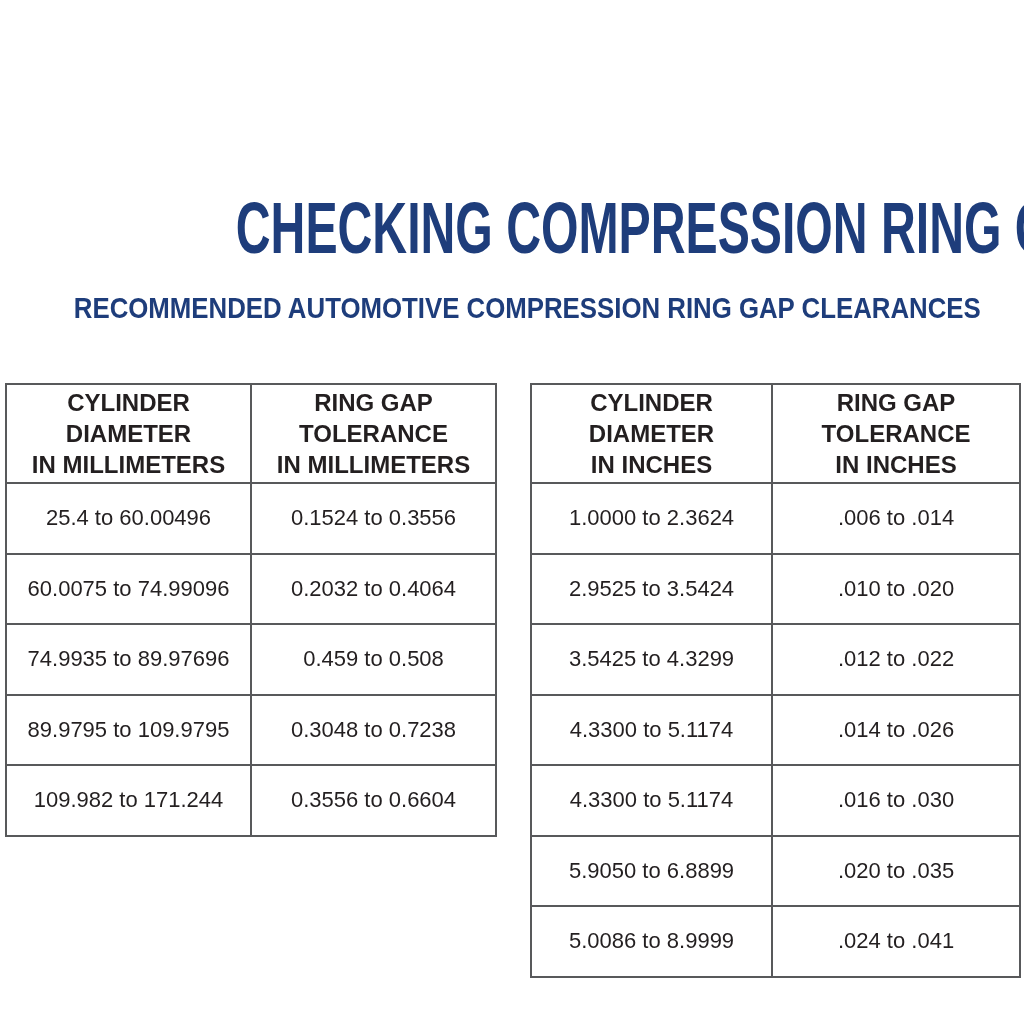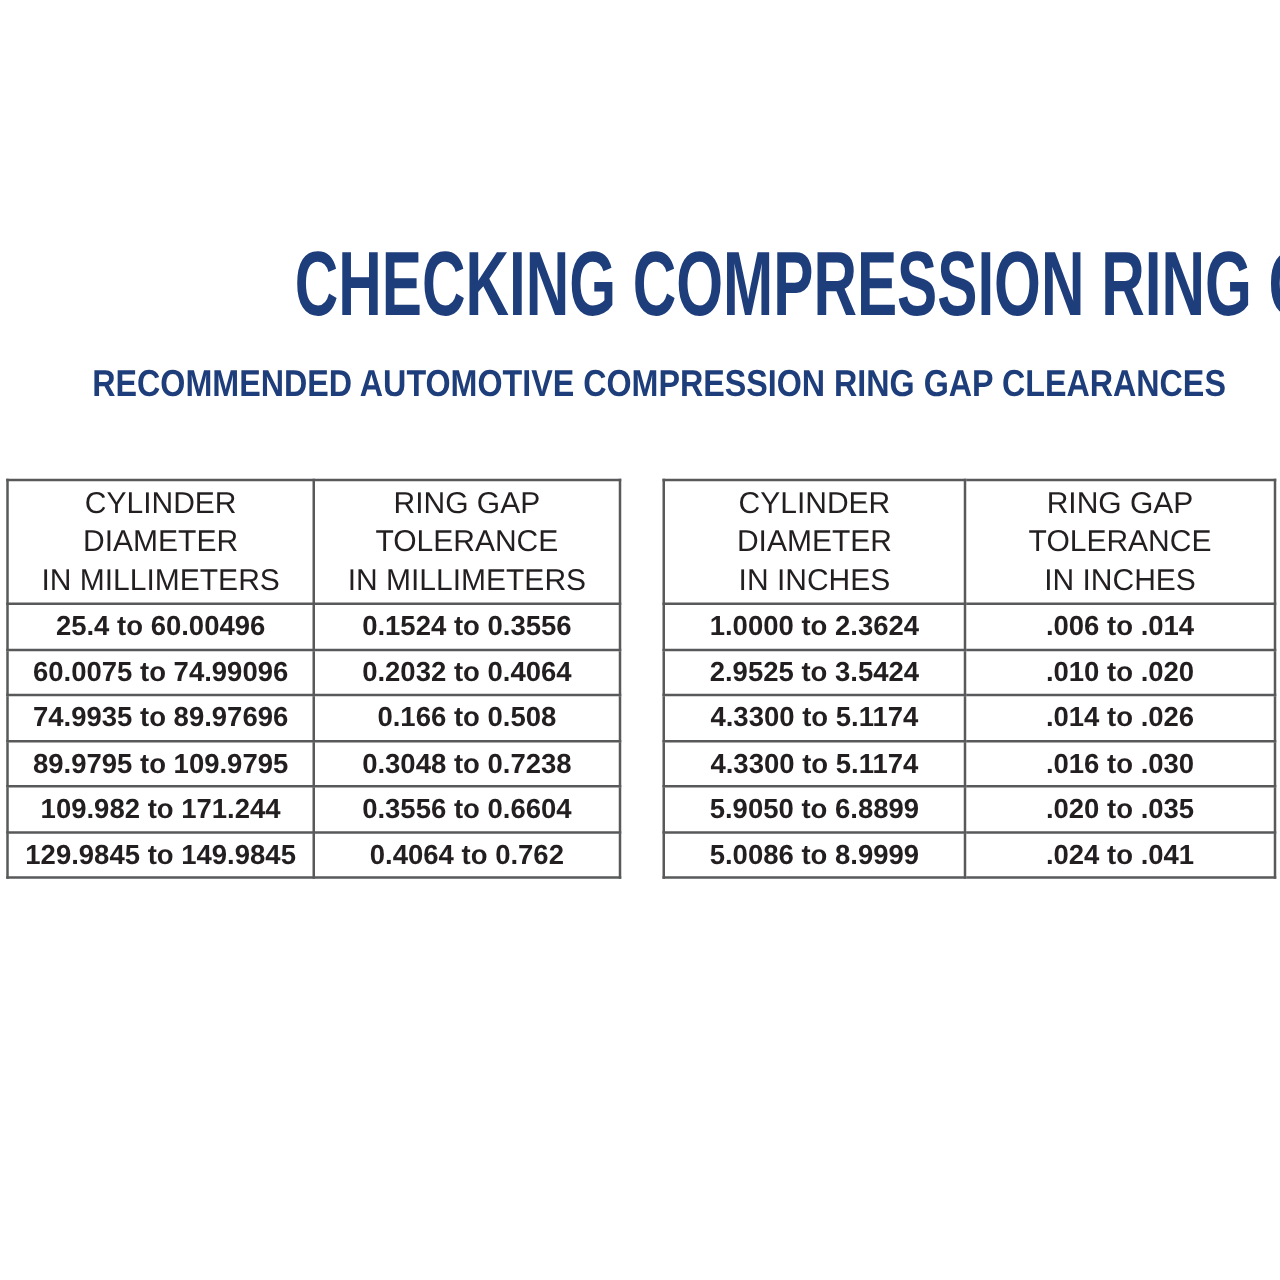--- a/index.html
+++ b/index.html
@@ -49,29 +49,29 @@
   }
   table.spec.metric{left:5px;width:492px;}
   table.spec.inches{left:530px;width:491px;}
   table.spec th, table.spec td{
     border:2px solid var(--table_border);
     text-align:center;vertical-align:middle;
     color:var(--text_black);
   }
   table.spec th{
     height:97px;
-    font-size:24px;font-weight:normal;
+    font-size:24px;font-weight:bold;
     line-height:31px;
     white-space:pre-line;
     padding:0 4px;
   }
   table.spec td{
     height:34.5px;
-    font-size:22px;font-weight:bold;
-    padding:0 4px;
+    font-size:22px;font-weight:normal;
+    padding:17px 4px;
     white-space:nowrap;
   }
 </style>
 </head>
 <body>
 
 <div class="page">
 
   <h1 class="title-wrap"><span class="title-text">CHECKING COMPRESSION RING GAPS</span></h1>
 
@@ -96,33 +96,29 @@
       <tr>
         <td>25.4 to 60.00496</td>
         <td>0.1524 to 0.3556</td>
       </tr>
       <tr>
         <td>60.0075 to 74.99096</td>
         <td>0.2032 to 0.4064</td>
       </tr>
       <tr>
         <td>74.9935 to 89.97696</td>
-        <td>0.166 to 0.508</td>
+        <td>0.459 to 0.508</td>
       </tr>
       <tr>
         <td>89.9795 to 109.9795</td>
         <td>0.3048 to 0.7238</td>
       </tr>
       <tr>
         <td>109.982 to 171.244</td>
         <td>0.3556 to 0.6604</td>
-      </tr>
-      <tr>
-        <td>129.9845 to 149.9845</td>
-        <td>0.4064 to 0.762</td>
       </tr>
     </tbody>
   </table>
 
   <table class="spec inches">
     <colgroup>
         <col style="width:49.3%">
         <col style="width:50.7%">
       </colgroup>
     <thead>
@@ -138,20 +134,24 @@
     <tbody>
       <tr>
         <td>1.0000 to 2.3624</td>
         <td>.006 to .014</td>
       </tr>
       <tr>
         <td>2.9525 to 3.5424</td>
         <td>.010 to .020</td>
       </tr>
       <tr>
+        <td>3.5425 to 4.3299</td>
+        <td>.012 to .022</td>
+      </tr>
+      <tr>
         <td>4.3300 to 5.1174</td>
         <td>.014 to .026</td>
       </tr>
       <tr>
         <td>4.3300 to 5.1174</td>
         <td>.016 to .030</td>
       </tr>
       <tr>
         <td>5.9050 to 6.8899</td>
         <td>.020 to .035</td>

